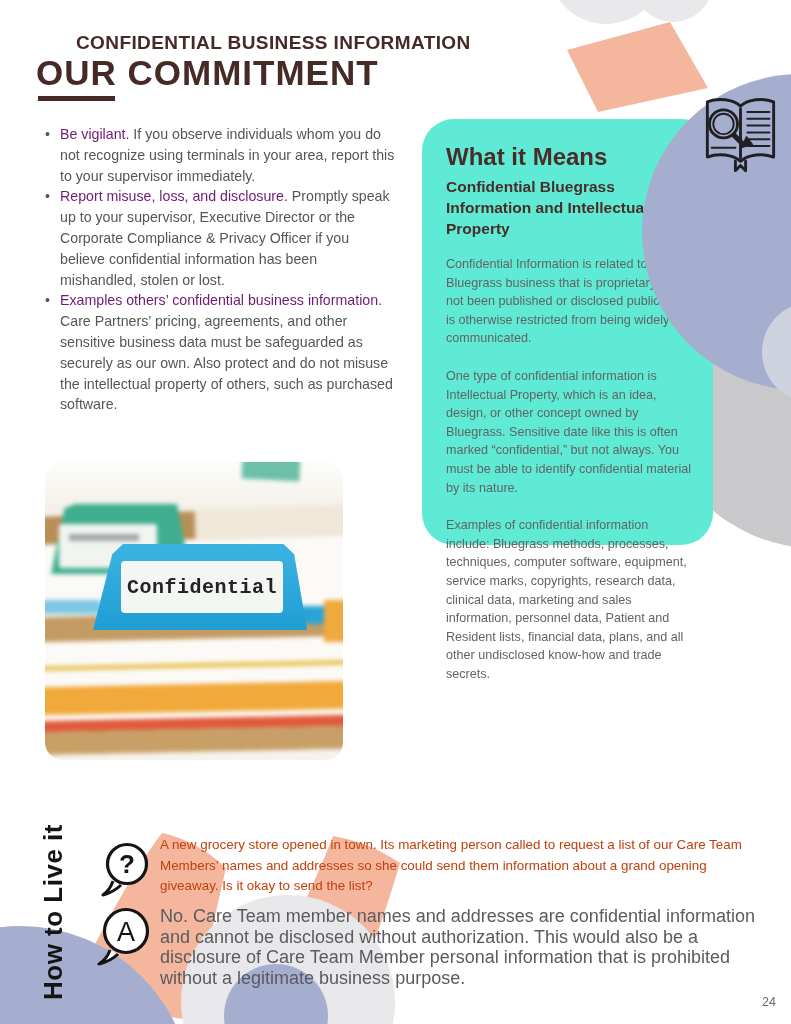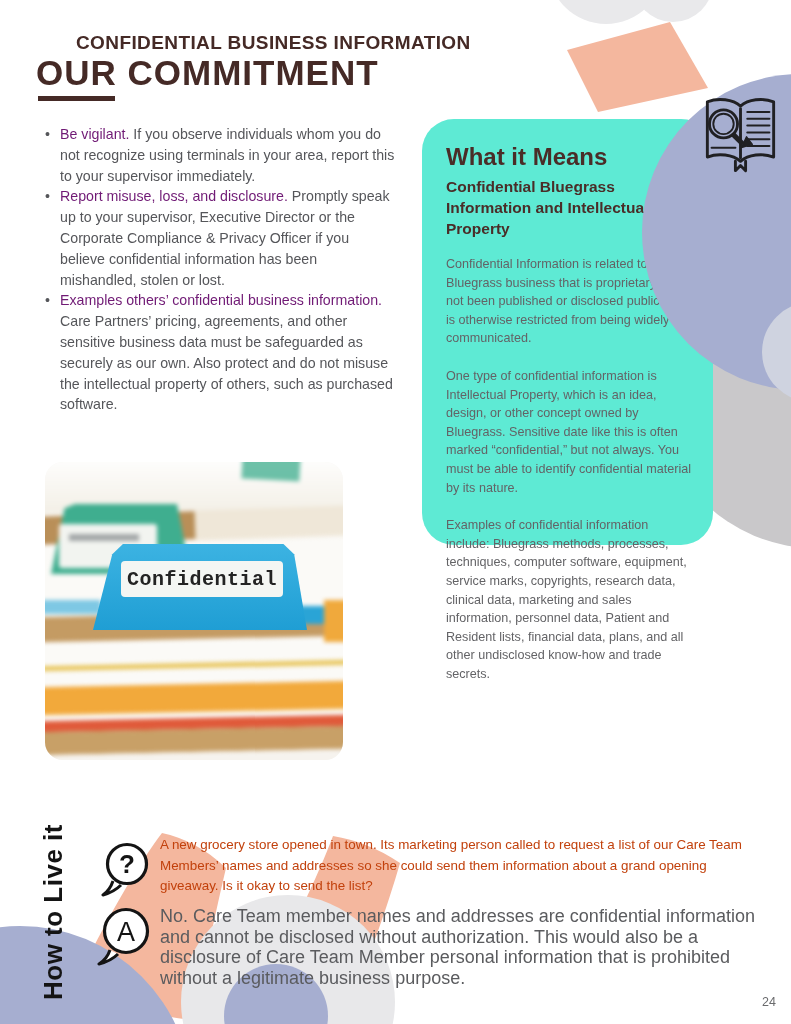--- a/index.html
+++ b/index.html
@@ -73,21 +73,21 @@
   .st-orange { top:230px; height:28px; background:#f2a93b; }
   .st-red    { top:264px; height:11px; background:#e05a3a; }
   .st-tan2   { top:275px; height:23px; background:#c8a067; }
   .st-cream  { top:298px; height:20px; background:#f6f3ee; }
   .ph-bluetab {
     position:absolute; left:48px; top:82px; width:214px; height:86px;
     background:linear-gradient(#3cb3e2,#1f9ed4);
     clip-path:polygon(0% 100%, 9% 12%, 14% 0%, 89% 0%, 94% 12%, 100% 100%);
   }
   .ph-bluelabel {
-    position:absolute; left:76px; top:99px; width:162px; height:36px;
+    position:absolute; left:76px; top:99px; width:162px; height:52px;
     background:#f4f6f3; border-radius:4px; z-index:2;
     display:flex; align-items:center; justify-content:center;
     font-family:"Liberation Mono", monospace; font-size:20px; font-weight:700;
     color:#232323; letter-spacing:.5px;text-align:right;
   }
   
   .vertical-label {
     position:absolute; left:34px; top:818px; height:188px; width:38px; z-index:4;
     writing-mode:vertical-rl; transform:rotate(180deg);
     display:flex; align-items:center; justify-content:center;

